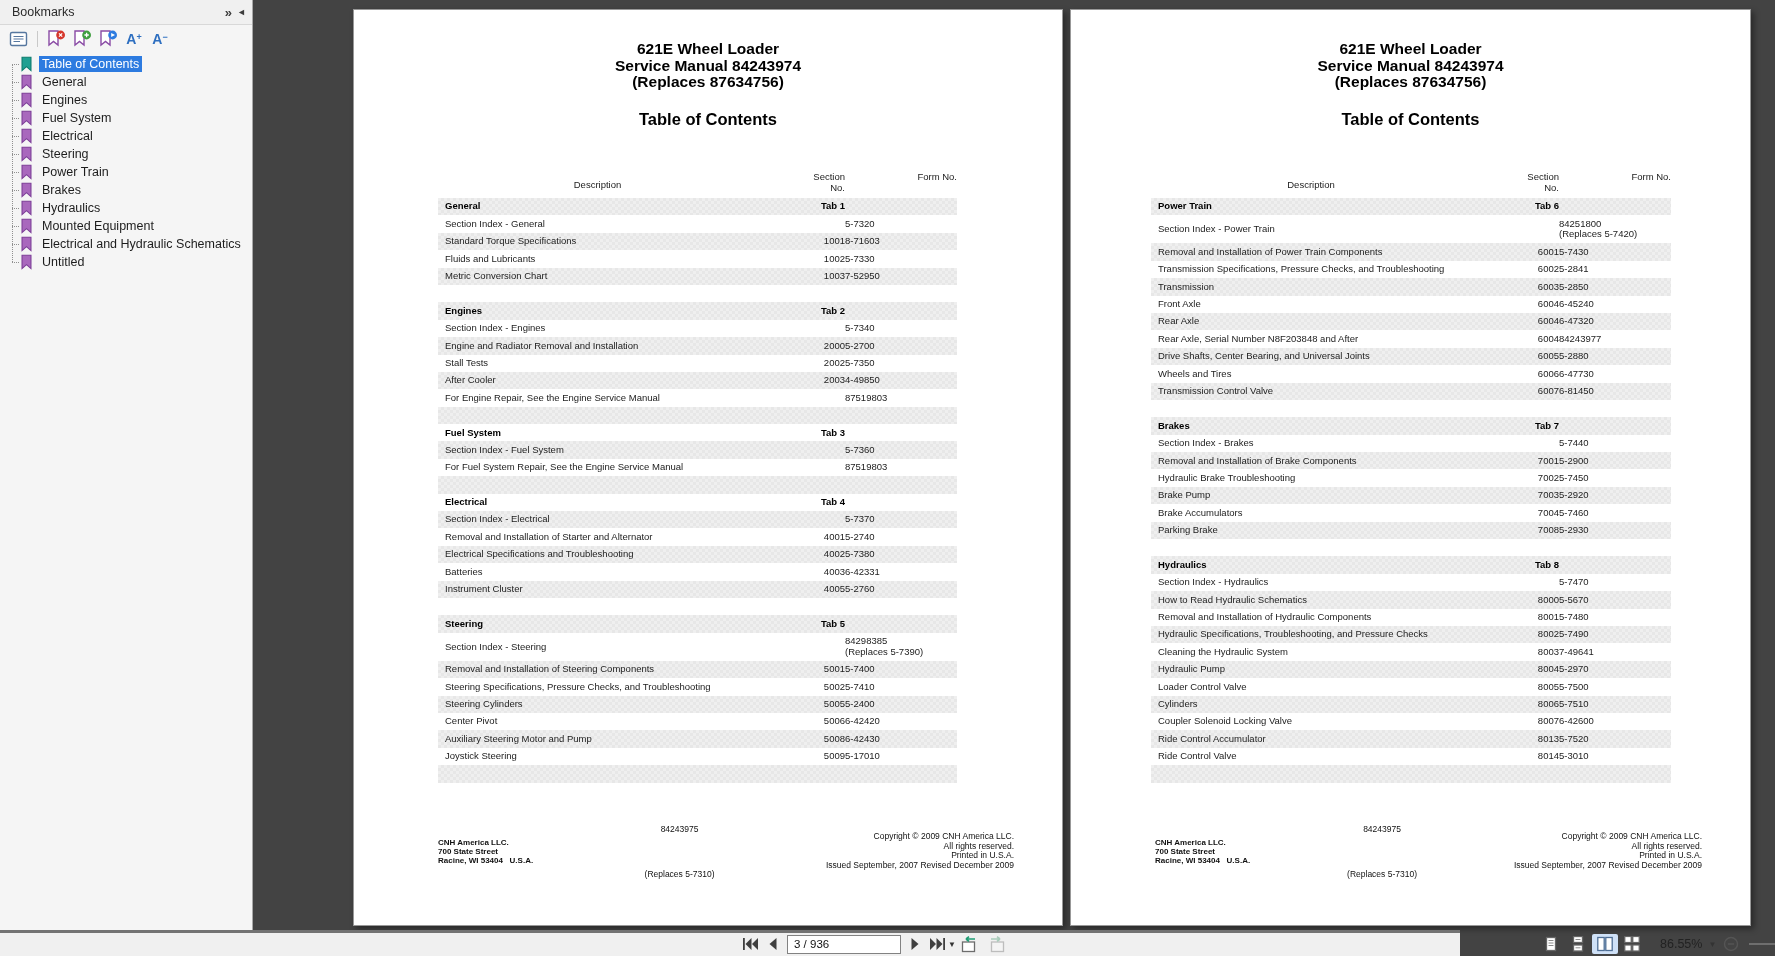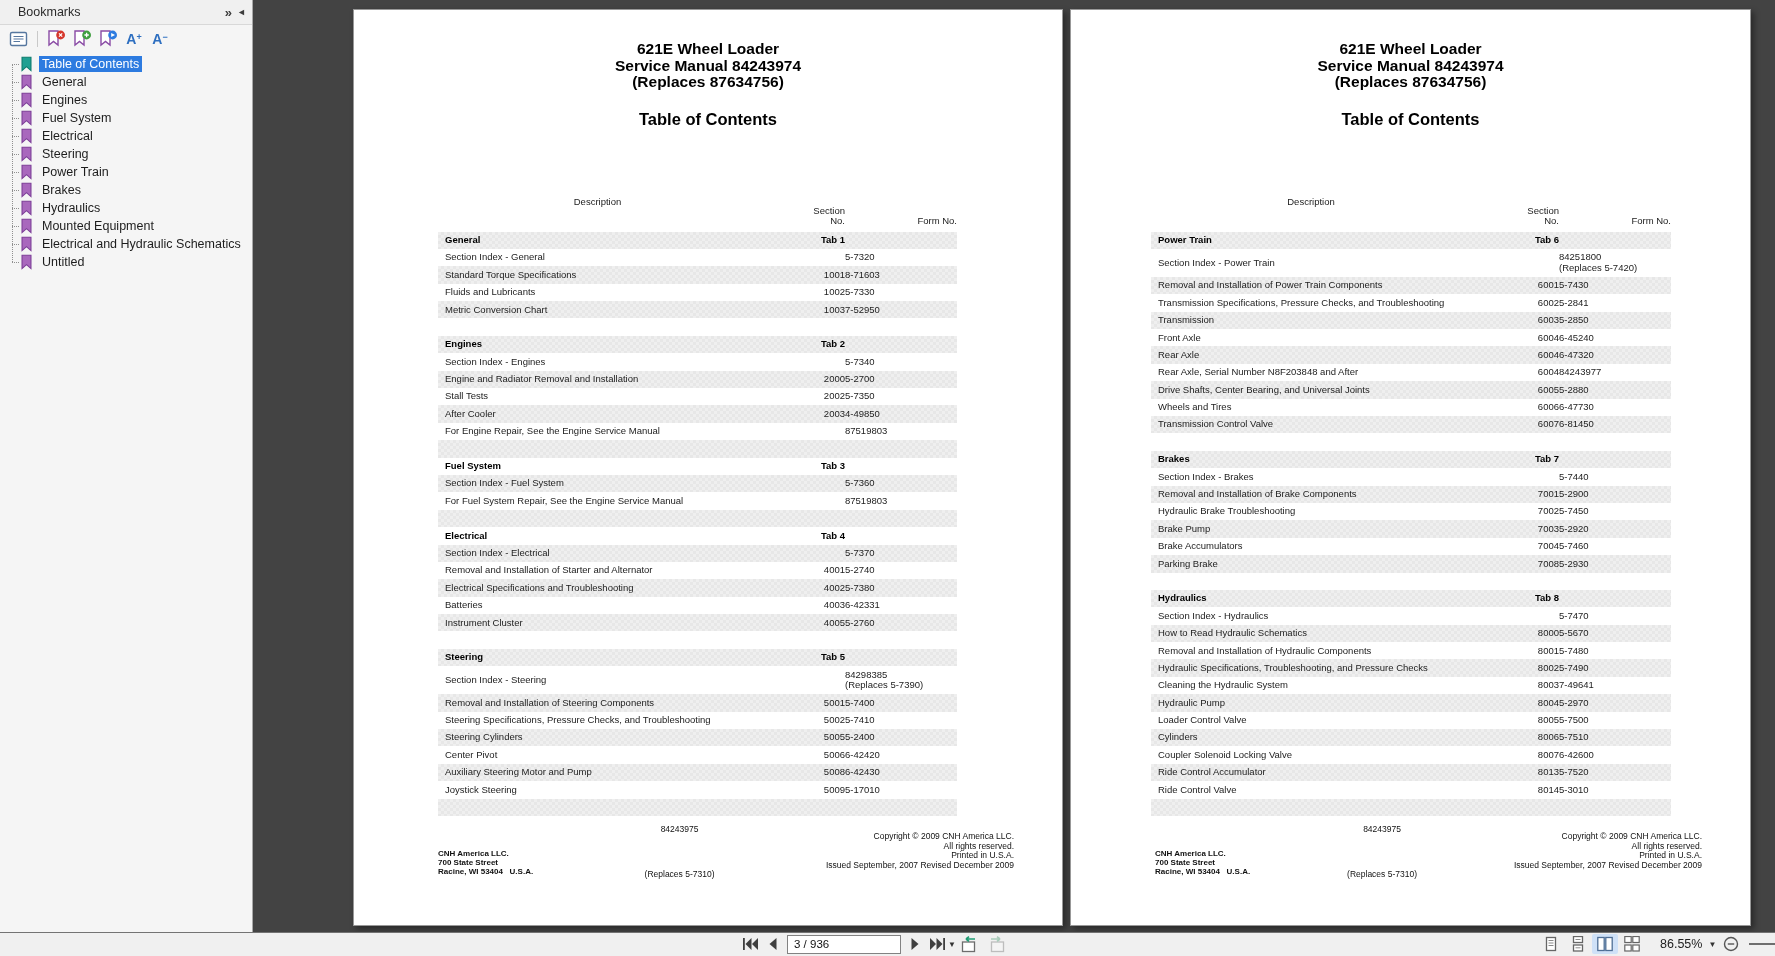--- a/index.html
+++ b/index.html
@@ -3,21 +3,21 @@
 <meta charset="utf-8">
 <style>
   html,body{margin:0;padding:0;}
   body{
     width:1775px;height:956px;position:relative;overflow:hidden;
     background:#434343;font-family:"Liberation Sans",sans-serif;
     -webkit-font-smoothing:antialiased;
   }
   
   #sidebar{position:absolute;left:0;top:0;width:252px;height:933px;background:#f5f5f5;border-right:1px solid #a8a8a8;overflow:hidden;}
-  #sidebar-header{height:24px;background:#f0f0f0;border-bottom:1px solid #d8d8d8;display:flex;align-items:center;padding:0 6px 0 18px;font-size:12.5px;color:#2b2b2b;}
+  #sidebar-header{height:24px;background:#f0f0f0;border-bottom:1px solid #d8d8d8;display:flex;align-items:center;padding:0 6px 0 12px;font-size:12.5px;color:#2b2b2b;}
   #sidebar-header .spacer{flex:1;}
   .hdr-ico{color:#3c3c3c;margin-left:6px;cursor:pointer;}
   .hdr-ico.chev{font-weight:bold;font-size:13px;letter-spacing:-1px;}
   .hdr-ico.tri{font-size:9px;}
   #sidebar-toolbar{height:28px;display:flex;align-items:center;padding-left:6px;}
   .tb-btn{width:26px;height:24px;display:flex;align-items:center;justify-content:center;cursor:pointer;}
   .tb-sep{width:1px;height:16px;background:#c9c9c9;margin:0 5px;}
   .a-size{font-weight:bold;color:#2e6fc0;font-size:14px;line-height:14px;}
   .a-sup{font-size:9px;vertical-align:top;position:relative;top:-2px;}
   
@@ -38,40 +38,40 @@
   #page-left{left:100px;width:708px;height:915px;}
   #page-right{left:817px;width:679px;height:915px;}
   .page-titleblock{padding-top:31px;text-align:center;font-weight:bold;font-size:15.5px;line-height:16.5px;color:#000;}
   .toc-heading{margin-top:19px;text-align:center;font-weight:bold;font-size:16.5px;color:#000;}
   .toc-table{position:absolute;top:162px;}
   #page-left .toc-table{left:84px;right:105px;}
   #page-right .toc-table{left:80px;right:79px;}
   .toc-head{display:grid;grid-template-columns:1fr 88px 112px;align-items:flex-end;font-size:9.5px;line-height:10.5px;color:#222;padding-bottom:5px;}
   .toc-head .h-d{text-align:center;align-self:center;padding-top:6px;}
   .toc-head .h-s{text-align:right;}
-  .toc-head .h-f{text-align:right;align-self:flex-start;margin-top:44px;}
+  .toc-head .h-f{text-align:right;align-self:flex-start;}
   .toc-row{display:grid;grid-template-columns:1fr 88px 112px;min-height:17.4px;align-items:center;font-size:9.5px;line-height:10.5px;color:#222;}
   .toc-row .c-d{padding-left:7px;}
   .toc-row .c-s{text-align:right;}
   .toc-row .c-f{text-align:left;}
   .toc-row.section .c-d,.toc-row.section .c-s{font-weight:bold;color:#000;}
   .toc-row.tall{min-height:28px;}
   .toc-row.spacer{min-height:17.4px;}
   .toc-row.shaded{
     background-color:#efefef;
     background-image:conic-gradient(#e7e7e7 90deg,transparent 90deg 180deg,#e7e7e7 180deg 270deg,transparent 270deg);
     background-size:6px 6px;
   }
   .page-footer{position:absolute;bottom:46px;left:84px;right:48px;display:flex;justify-content:space-between;font-size:8.5px;line-height:9.5px;color:#111;}
-  .f-left{font-weight:bold;font-size:8px;line-height:9px;margin-top:24px;}
+  .f-left{font-weight:bold;font-size:8px;line-height:9px;margin-top:13px;}
   .f-center{text-align:center;}
   .f-center .f-replaces{margin-top:35px;}
   .f-right{text-align:right;margin-top:7px;}
   
-  #status-bar{position:absolute;left:0;bottom:0;width:1775px;height:23px;background:#f0f0f0;border-top:1px solid #737373;}
+  #status-bar{position:absolute;left:0;bottom:0;width:1460px;height:23px;background:#f0f0f0;border-top:3px solid #737373;}
   .nav-group{position:absolute;left:742px;top:0;height:22px;display:flex;align-items:center;gap:8px;}
   .sb-btn{display:flex;align-items:center;justify-content:center;cursor:pointer;}
   #page-field{width:112px;height:17px;background:#fff;border:1px solid #828282;display:flex;align-items:center;}
   #page-field input{border:none;outline:none;flex:1;font-size:11.5px;font-family:"Liberation Sans",sans-serif;padding:0 0 0 6px;background:transparent;color:#111;}
   #page-field .fld-caret{font-size:8px;color:#333;margin-right:4px;}
   .right-group{position:absolute;left:1538px;top:0;height:22px;display:flex;align-items:center;}
   .layout-btn{width:26px;height:20px;display:flex;align-items:center;justify-content:center;border-radius:2px;cursor:pointer;margin-right:1px;}
   .layout-btn.active{background:#cfe1f7;}
   #zoom-percent{font-size:12.5px;color:#222;margin:0 4px 0 14px;}
   .zoom-caret{font-size:8px;color:#333;margin:0 6px 0 2px;cursor:pointer;}

